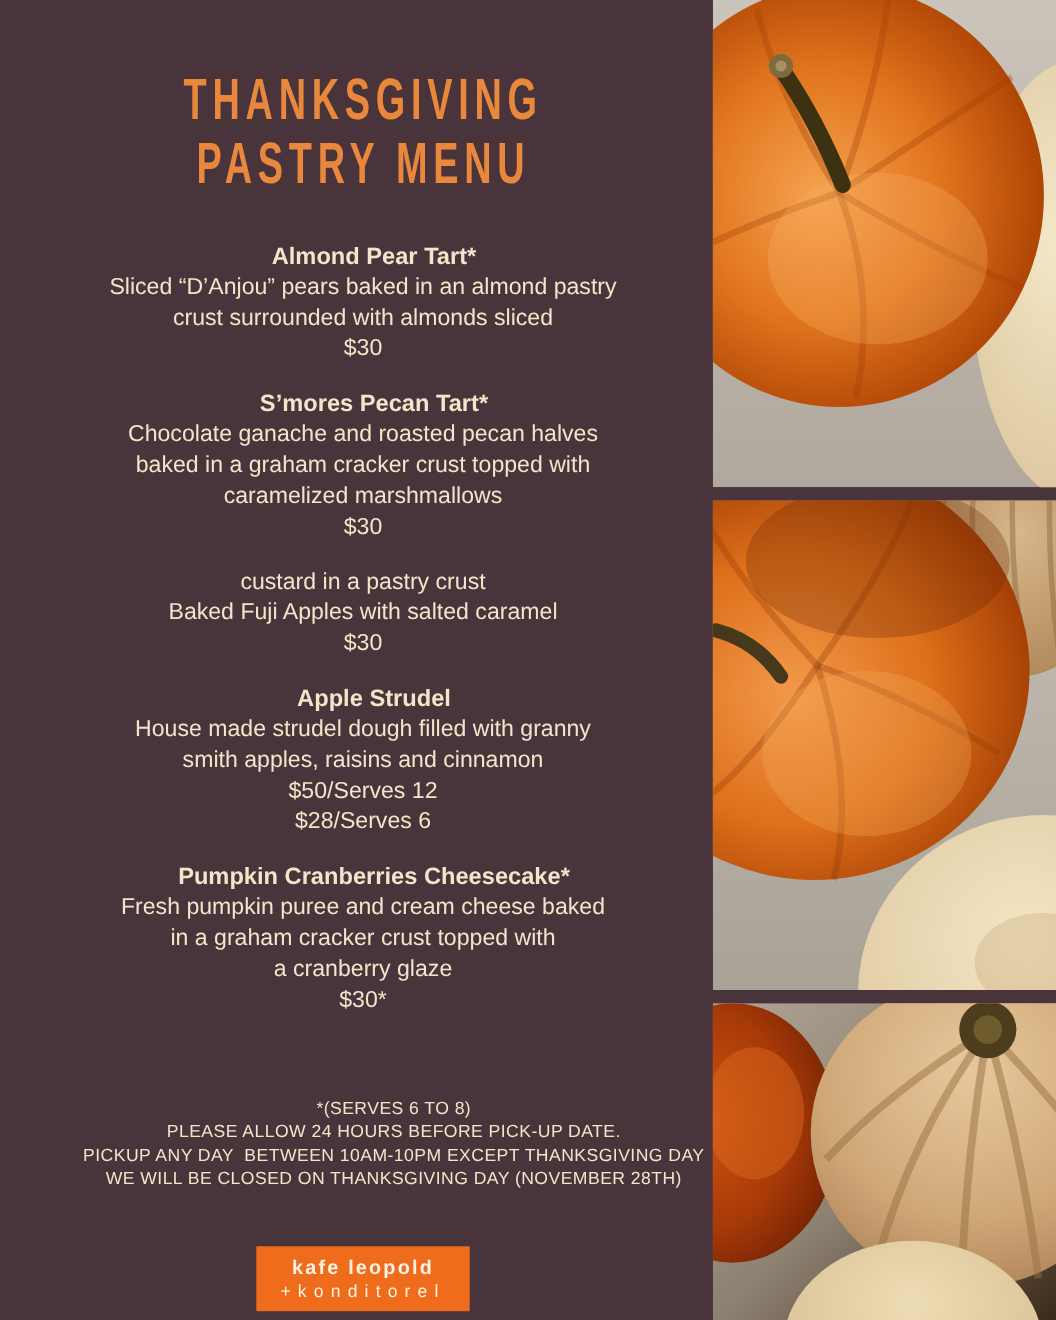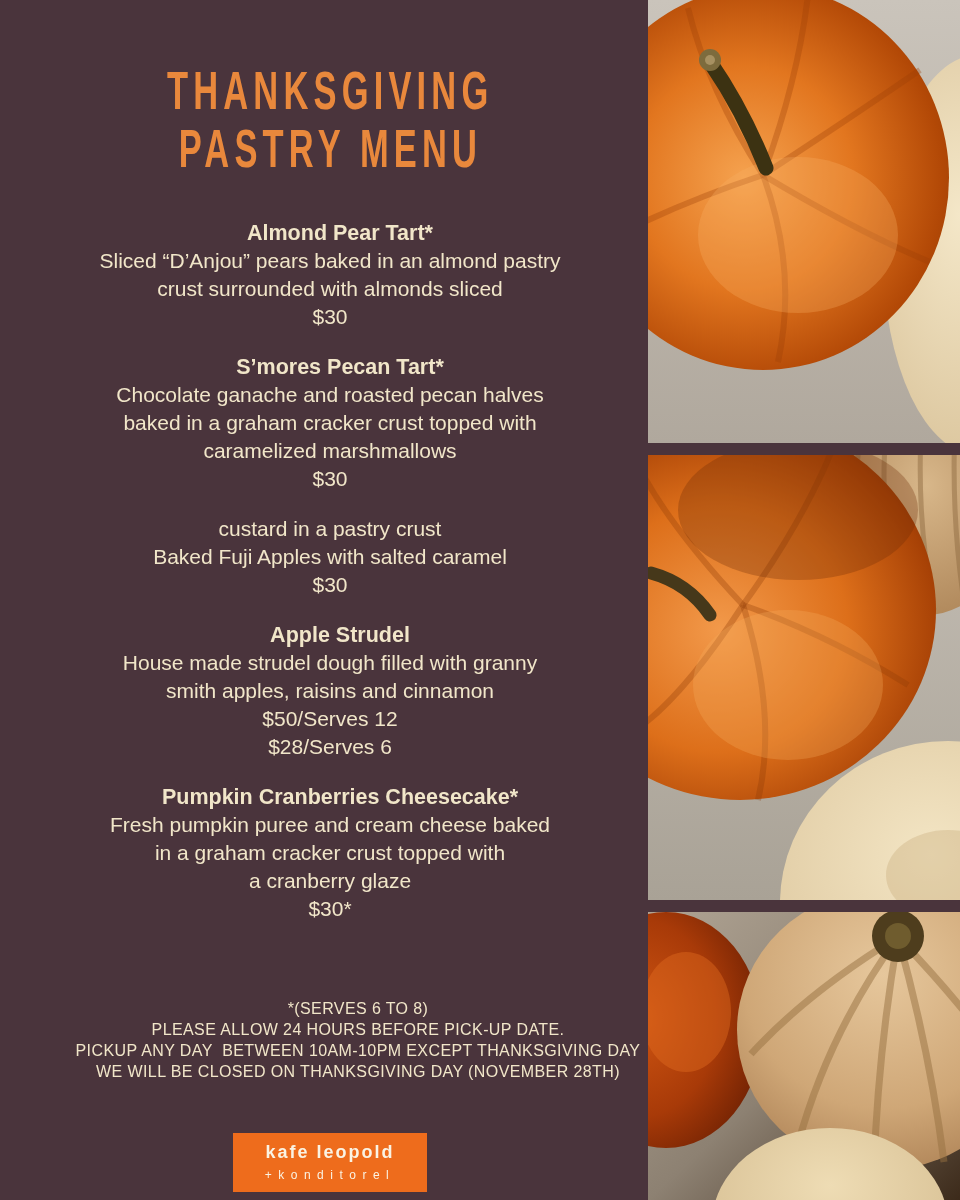--- a/index.html
+++ b/index.html
@@ -30,21 +30,21 @@
     position:absolute; top:998px; left:0; width:100%;
     color:#f1e6c9; font-size:16px; line-height:21px; letter-spacing:.4px;margin-left:28px;
   }
   .footer-line { white-space:pre-wrap; }
   .logo {
     position:absolute; top:1133px; left:233px; width:194px; height:59px;
     background:#ee6c1c; color:#faf3e3; text-align:center; box-sizing:border-box;
     padding-top:6px;
   }
   .logo-name { font-weight:bold; font-size:18px; letter-spacing:2px; line-height:27px; white-space:nowrap; }
-  .logo-sub  { font-size:12px; letter-spacing:6.5px; line-height:18px; white-space:nowrap; }
+  .logo-sub  { font-size:16px; letter-spacing:6.5px; line-height:18px; white-space:nowrap; }
   .photos { position:absolute; left:648px; top:0; width:312px; height:1200px; }
   .photo { position:absolute; left:0; width:312px; }
   .photo svg { display:block; width:100%; height:100%; }
   #photo1 { top:0;     height:443px; }
   #photo2 { top:455px; height:445px; }
   #photo3 { top:912px; height:288px; }
 </style>
 </head>
 <body>
 

